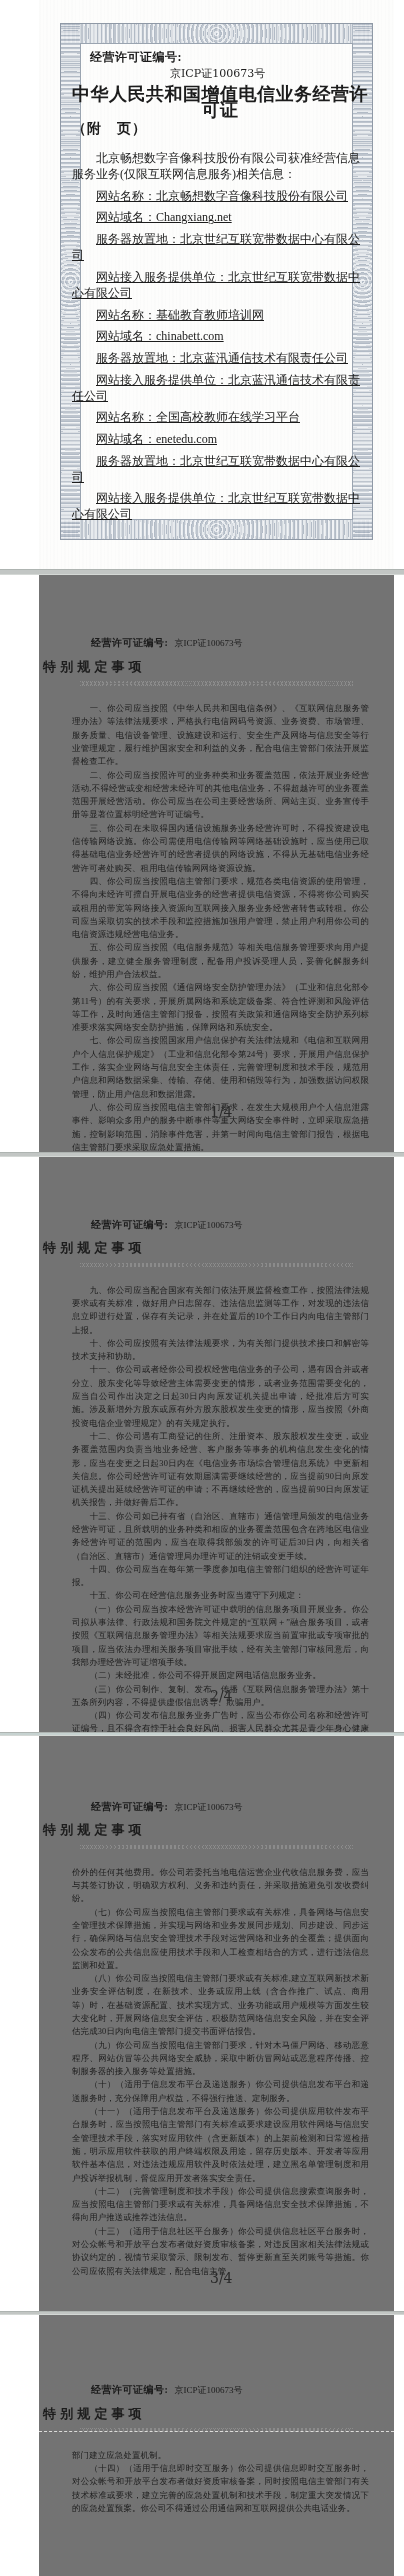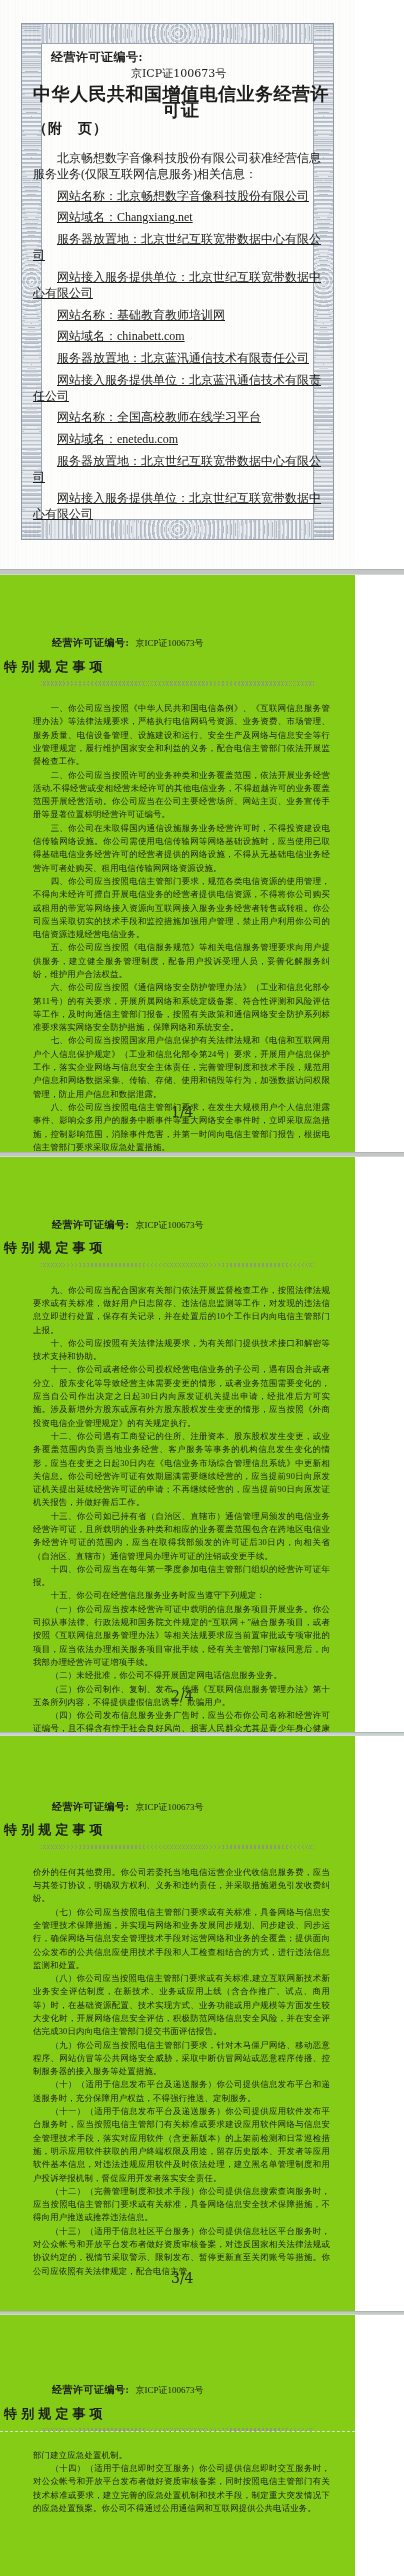--- a/index.html
+++ b/index.html
@@ -2,21 +2,21 @@
 <html style="font-size:8.2px"><head>
 <meta charset="utf-8">
 <style>
   html,body{margin:0;padding:0;}
   body{background:#e9e9e7; font-family:"Liberation Serif","DejaVu Serif",serif; color:#1c1c1c;}
   .doc{width:405px; margin:0 auto; background:#fff;}
 
   
   .page{position:relative; width:355px; box-sizing:border-box; background:#fdfdfc;
         background-image:repeating-linear-gradient(90deg, rgba(120,130,140,0.02) 0 1.5px, transparent 1.5px 3.6px);
-        overflow:hidden;}
+        overflow:hidden;margin-left:39px;}
   .sep{width:405px; background:#c2c6c4; border-top:0.5px solid #aeb4b1; border-bottom:0.5px solid #d4d8d5; box-sizing:border-box;}
   .sep0{height:6.2px;} .sep1{height:4.6px;} .sep2{height:4.1px; background:#c6d2d0;} .sep3{height:4.1px;}
 
   
   .cover{height:569px;}
   .border-frame{position:absolute; top:23px; left:20.6px; right:20.6px; bottom:29px; border:0.5px solid #8f99a6;}
   .border-frame::after{content:''; position:absolute; top:19px; left:19px; right:19px; bottom:19px; border:0.5px solid #9aa4b0;}
   .bstrip{position:absolute; opacity:.85;}
   .bs-top,.bs-bottom{left:0; right:0; height:19px;
       background:
@@ -32,21 +32,21 @@
   .cover-content{position:absolute; left:33px; right:26px; top:49px; font-size:12px; line-height:16px;}
   .lic-label{font-weight:bold; font-size:12px; margin-left:18px; letter-spacing:0.5px;}
   .lic-number{font-size:11px; margin-left:98px; margin-top:1px; font-family:"DejaVu Serif","Liberation Serif",serif;}
   .cover-title{margin:4.1px 0 0 0; text-align:center; font-size:18px; letter-spacing:0.5px; font-weight:bold;}
   .cover-subtitle{text-align:left; font-size:14px; font-weight:bold; margin-top:3.1px; letter-spacing:1px;}
   .cover-intro{margin:12.4px 0 0 0; text-indent:2em;}
   .entries{margin-top:6.2px;}
   .entry{text-indent:2em; margin-top:5.7px;text-decoration:underline;}
 
   
-  .text-page{background:#84cc16;}
+  .text-page{background:#737373;}
   .tp0{height:577px; padding-top:61px;}
   .tp1{height:575px; padding-top:61px;}
   .tp2{height:575px; padding-top:64px;}
   .tp3{height:558px; padding-top:68px;}
   .pheader{margin-left:52px; height:14.4px;}
   .hlabel{font-weight:bold; font-size:10px; letter-spacing:0.5px;}
   .hnum{font-size:9px; margin-left:4.1px;}
   .ptitle{margin:7.2px 0 0 0; text-align:left; font-size:13px; font-weight:bold; letter-spacing:4.1px; text-indent:4.1px;}
   .zigzag{height:4.6px; width:273px; margin:5.2px auto 0;
       background:

